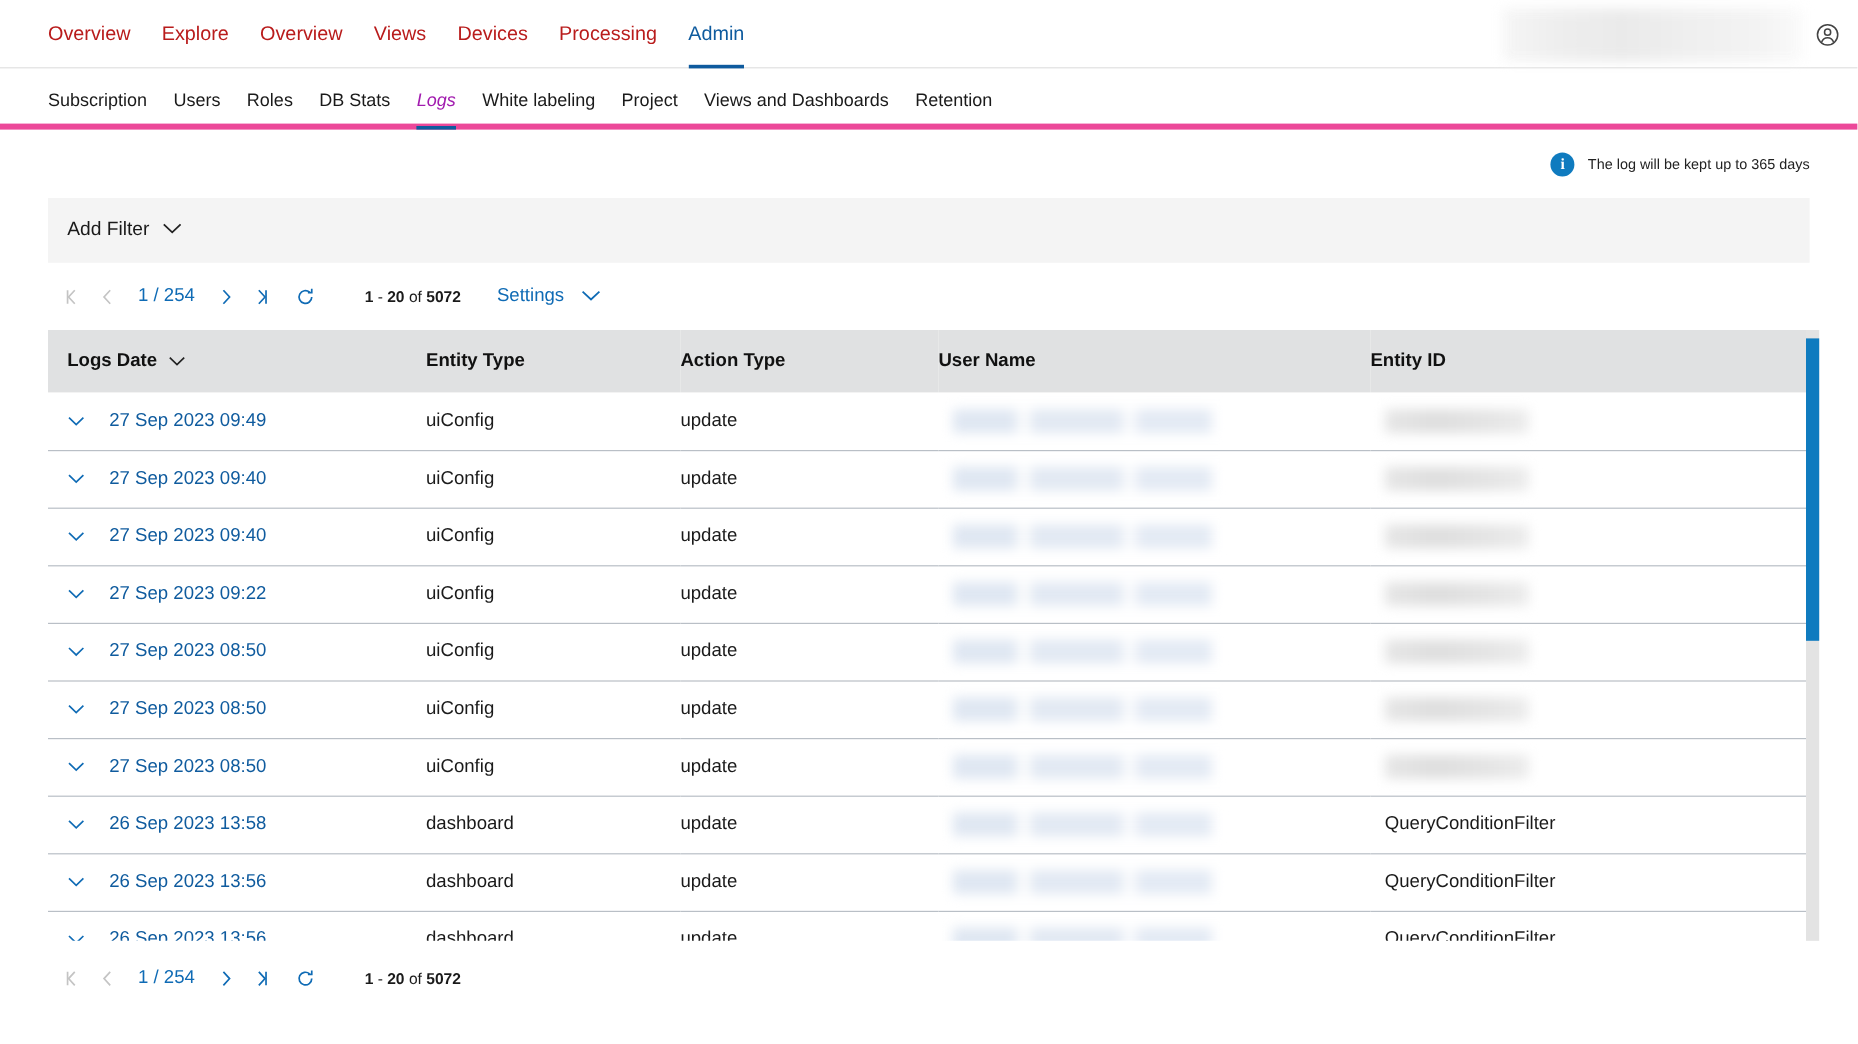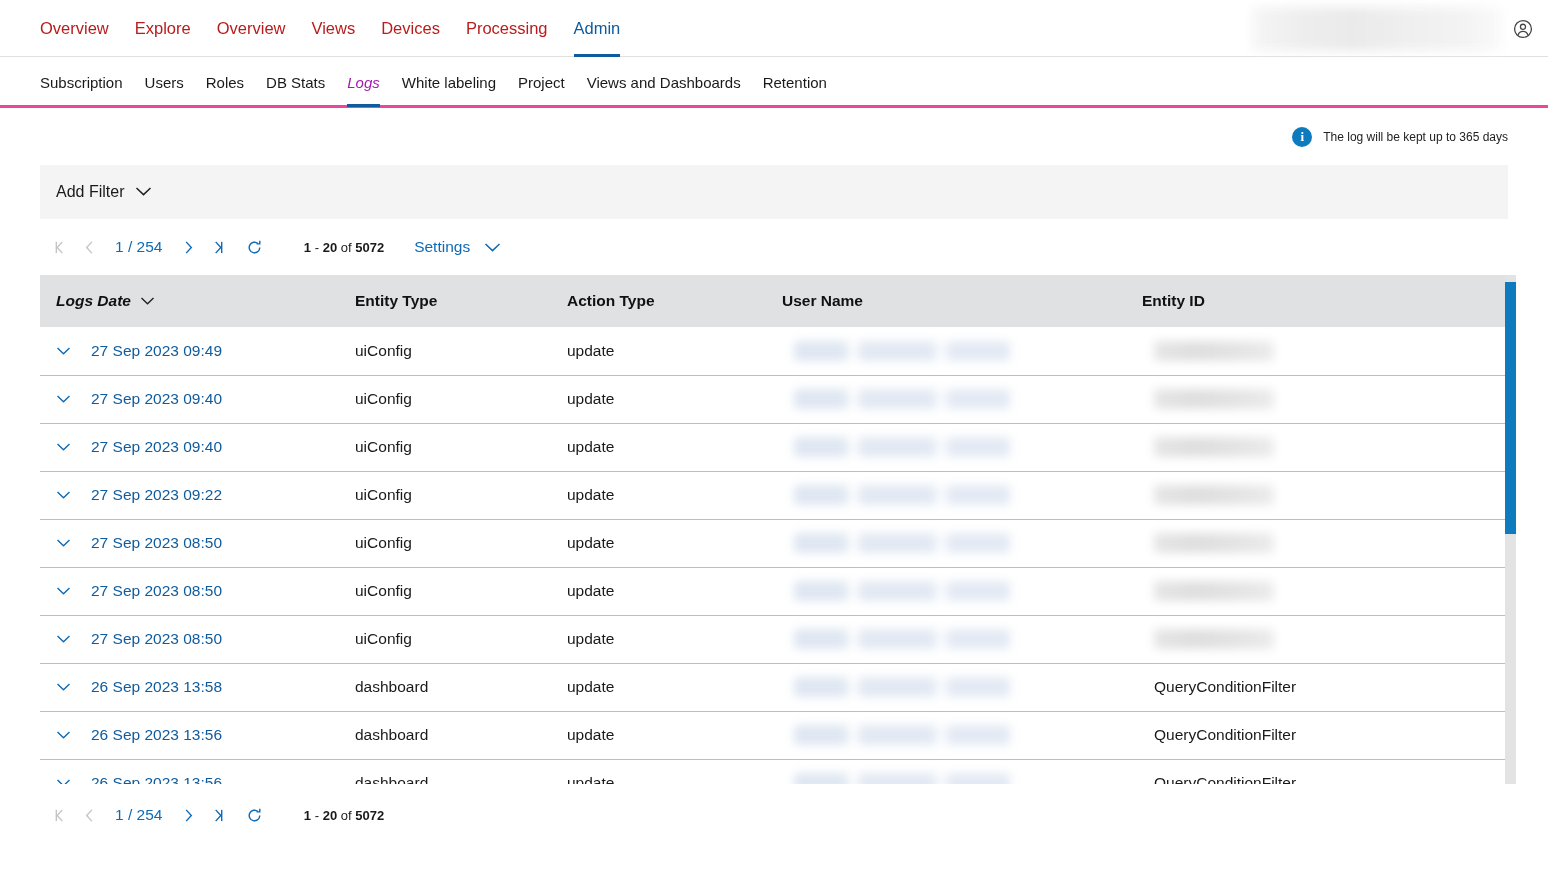--- a/index.html
+++ b/index.html
@@ -52,23 +52,23 @@
     background: linear-gradient(90deg,#f6f6f6 0%,#eeeeee 18%,#e9e9e9 40%,#efefef 62%,#f3f3f3 85%,#fafafa 100%);
     filter: blur(5px);
     border-radius: 2px;
     opacity: .95;
   }
   .acct-icon { width: 22px; height: 22px; display: block; }
 
   
   .subnav {
     height: 51px;
-    border-bottom: 3px solid #ec4899;
+    border-bottom: 5px solid #ec4899;
     display: flex;
-    align-items: center;
+    align-items: flex-start;
     padding-left: 40px;
     gap: 22px;
   }
   .subnav-item {
     font-size: 15px;
     color: #1a1a1a;
     height: 51px;
     line-height: 53px;
     position: relative;
     cursor: pointer;
@@ -320,21 +320,21 @@
     <table class="logs">
       <colgroup>
         <col class="col-date">
           <col class="col-etype">
           <col class="col-atype">
           <col class="col-uname">
           <col class="col-eid">
       </colgroup>
       <thead>
         <tr id="head-row">
-            <th style="padding-left: 16px; font-style: italic;">
+            <th style="padding-left: 16px;">
               <div class="th-inner">
                 <span>Logs Date</span>
                 <span style="display: flex;">
                   <svg width="15" height="10" viewBox="0 0 15 10" fill="none" stroke="#222" stroke-width="1.4">
                     <path d="M1.5 2 L7.5 7.8 L13.5 2"></path>
                   </svg>
                 </span>
               </div>
             </th>
             <th>

